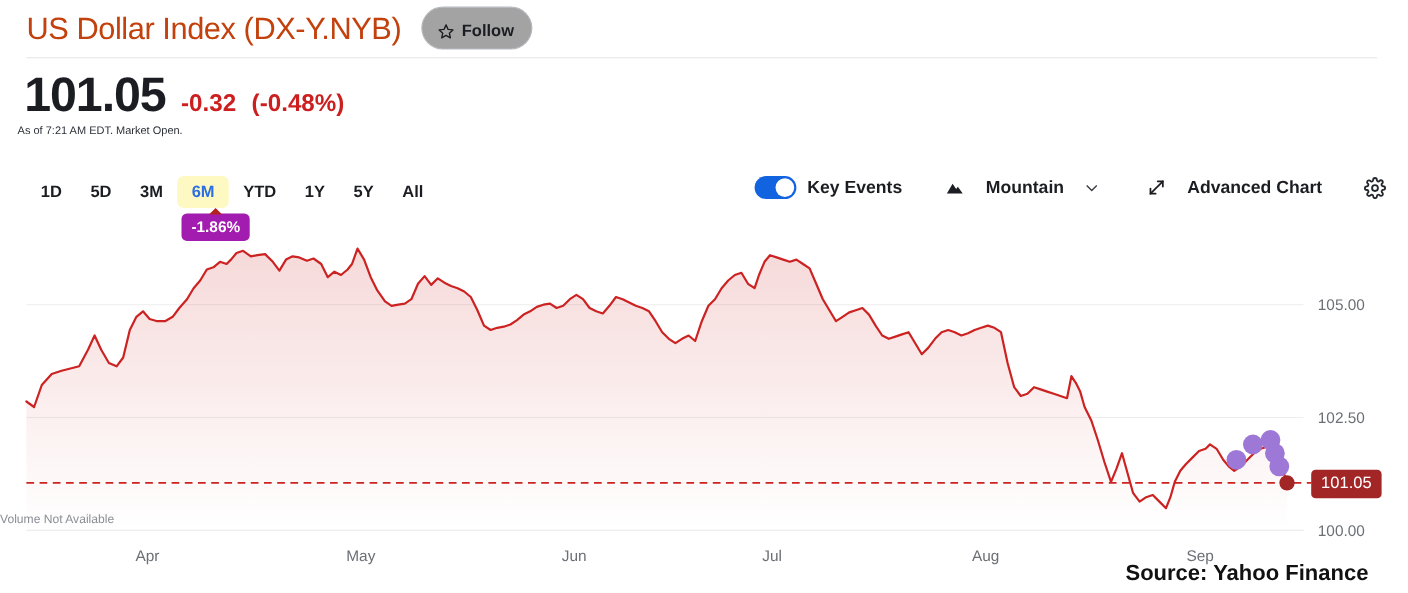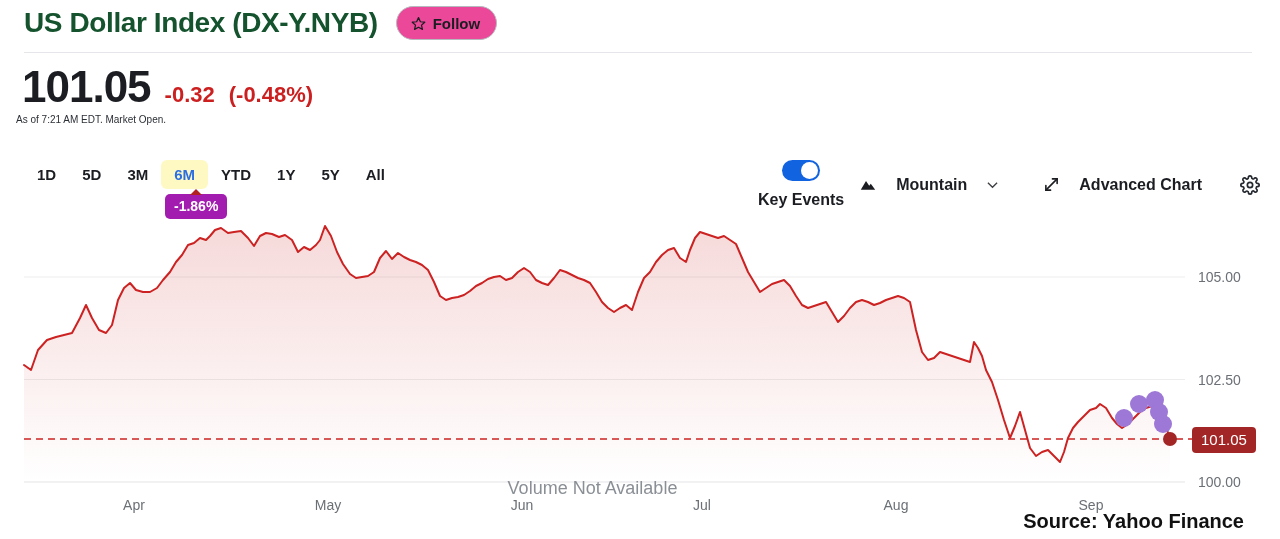--- a/index.html
+++ b/index.html
@@ -6,25 +6,25 @@
   body{
     width:1280px;height:539px;
     background:#ffffff;
     font-family:"Liberation Sans", sans-serif;
     color:#1b1d22;
     overflow:hidden;
     position:relative;
   }
   
   .header{position:absolute;left:24px;top:6px;display:flex;align-items:center;gap:18px;}
-  .ticker-title{font-size:28px;font-weight:bold;letter-spacing:-0.4px;color:#14532d;white-space:nowrap;}
+  .ticker-title{font-size:28px;font-weight:normal;letter-spacing:-0.4px;color:#c2410c;white-space:nowrap;}
   .follow-btn{
     display:flex;align-items:center;gap:7px;
     border:1px solid #b6babf;border-radius:20px;
-    padding:8px 16px 7px 14px;background:#ec4899;
+    padding:13px 16px 7px 14px;background:#a3a3a3;
     font-size:15px;font-weight:bold;color:#1b1d22;cursor:pointer;
   }
   .star-ico{width:15px;height:15px;display:block;}
   .divider{position:absolute;left:24px;top:52px;width:1228px;height:1px;background:#e4e6e9;}
   
   .quote-row{position:absolute;left:22px;top:62px;display:flex;align-items:baseline;gap:14px;}
   .price{font-size:44px;font-weight:bold;letter-spacing:-1px;color:#1b1d22;}
   .change{font-size:22px;font-weight:bold;color:#cc1f1f;}
   .change-pct{font-size:22px;font-weight:bold;color:#cc1f1f;}
   .market-time{position:absolute;left:16px;top:114px;font-size:10px;color:#2b2f36;}
@@ -57,21 +57,21 @@
   }
   .mnt-ico{width:16px;height:12px;display:block;}
   .chev{width:11px;height:8px;display:block;opacity:.85;}
   .exp-ico{width:15px;height:15px;display:block;}
   .gear-ico{width:20px;height:20px;display:block;}
   
   .chart-wrap{position:absolute;left:0;top:200px;width:1280px;height:300px;}
   .chart-svg{display:block;}
   .ylabel{font-size:14px;fill:#6b7076;font-family:"Liberation Sans", sans-serif;}
   .xlabel{font-size:14px;fill:#6b7076;font-family:"Liberation Sans", sans-serif;text-anchor:middle;}
-  .vol-note{position:absolute;left:0;top:466px;width:1185px;text-align:center;font-size:18px;color:#8a8f96;margin-top:12px;}
+  .vol-note{position:absolute;left:0;top:466px;width:1185px;text-align:left;font-size:11px;color:#8a8f96;}
   .price-tag{
     position:absolute;left:1192px;top:427px;background:#a32626;color:#fff;
     font-size:15px;padding:4px 9px 5px;border-radius:4px;font-weight:normal;
   }
   .source{position:absolute;right:36px;bottom:6px;font-size:20px;font-weight:bold;color:#111;}
 </style>
 </head>
 <body>
 
 <div class="header">
@@ -102,21 +102,21 @@
       <button class="range-btn">1Y</button>
       <button class="range-btn">5Y</button>
       <button class="range-btn">All</button>
     </div>
 
   <div class="badge-anchor">
     <div class="pct-badge">-1.86%</div>
   </div>
 
   <div class="tools">
-    <div class="tool" style="gap:10px;margin-right:16px;flex-direction:column;">
+    <div class="tool" style="gap:10px;margin-right:40px;">
       <div class="toggle"></div>
       <span>Key Events</span>
     </div>
 
     <div class="tool" style="margin-right:46px;">
       <svg class="mnt-ico" viewBox="0 0 20 14" fill="#1b1d22">
         <path d="M1 13 L7.5 2 L11.5 8 L13.5 5.5 L19 13 Z"></path>
       </svg>
       <span>Mountain</span>
       <svg class="chev" viewBox="0 0 12 8" fill="none" stroke="#1b1d22" stroke-width="1.4">

